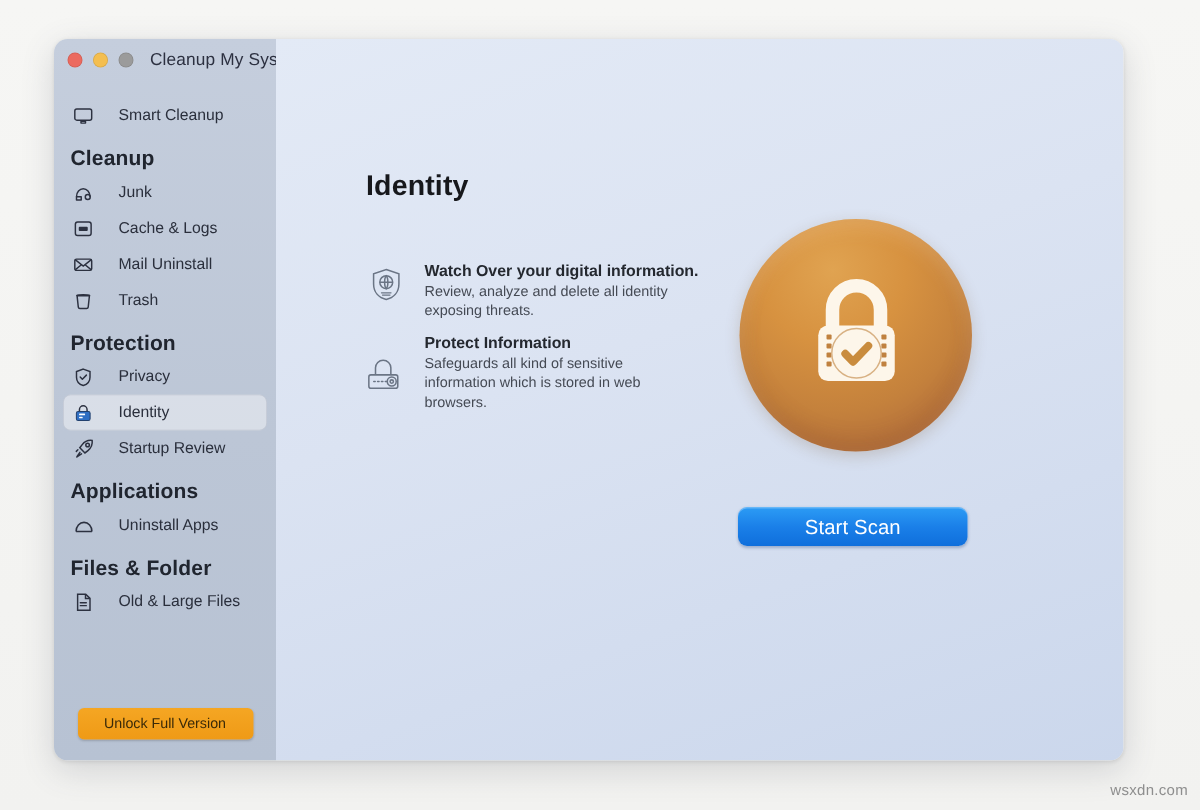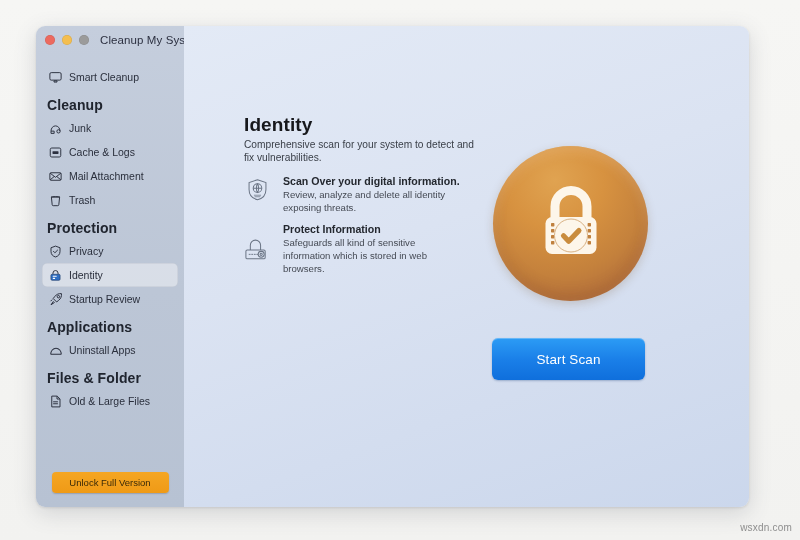--- a/index.html
+++ b/index.html
@@ -65,21 +65,21 @@
 
   .nav { padding: 6px 0 0 0; }
 
   .nav-row {
     display: flex;
     align-items: center;
     height: 24px;
     margin: 0 6px;
     padding: 0 5px;
     border-radius: 5px;
-    gap: 5px;
+    gap: 15px;
     cursor: default;
   }
   .nav-row.selected {
     background: rgba(255,255,255,0.42);
     box-shadow: inset 0 0 0 0.5px rgba(110,120,140,0.22);
   }
   .nav-row .ico {
     width: 17px; height: 17px;
     display: flex; align-items: center; justify-content: center;
     flex: 0 0 17px;
@@ -190,21 +190,21 @@
     align-items: center;
     justify-content: center;
   }
 
   
   .scan-btn {
     position: absolute;
     left: 308px;
     top: 312px;
     width: 153px;
-    height: 42px;
+    height: 26px;
     border: none;
     border-radius: 6px;
     background: linear-gradient(180deg, #2c9cf5 0%, #1a7fe8 52%, #0f6fdc 100%);
     color: #ffffff;
     font-size: 13.5px;
     font-family: "Liberation Sans", sans-serif;
     letter-spacing: 0.1px;
     cursor: pointer;
     box-shadow: 0 1px 2px rgba(20,60,120,0.30), inset 0 1px 0 rgba(255,255,255,0.28);
   }
@@ -274,21 +274,21 @@
           <span class="lbl">Cache &amp; Logs</span>
         </div>
 
         <div class="nav-row">
           <span class="ico">
             <svg width="15" height="15" viewBox="0 0 20 20" fill="none" stroke="#2c3140" stroke-width="1.3">
               <rect x="2.5" y="5" width="15" height="10" rx="1.5"></rect>
               <path d="M2.8 5.5l7.2 5.6 7.2-5.6M2.8 14.5l5.3-4.3M17.2 14.5l-5.3-4.3"></path>
             </svg>
           </span>
-          <span class="lbl">Mail Attachment</span>
+          <span class="lbl">Mail Uninstall</span>
         </div>
 
         <div class="nav-row">
           <span class="ico">
             <svg width="15" height="15" viewBox="0 0 20 20" fill="none" stroke="#2c3140" stroke-width="1.3">
               <path d="M4.5 5.5h11l-1.1 10.2a1.4 1.4 0 0 1-1.4 1.2H7a1.4 1.4 0 0 1-1.4-1.2L4.5 5.5z"></path>
               <path d="M4 5.5c1.8-1 10.2-1 12 0"></path>
             </svg>
           </span>
           <span class="lbl">Trash</span>
@@ -358,33 +358,32 @@
       </div>
 
       <div class="unlock-wrap">
         <button class="unlock-btn">Unlock Full Version</button>
       </div>
     </div>
 
     <div class="content">
 
       <div class="heading">Identity</div>
-      <div class="subheading">Comprehensive scan for your system to detect and fix vulnerabilities.</div>
 
       <div class="feature f1">
         <span class="fico">
           <svg width="27" height="27" viewBox="0 0 32 32" fill="none" stroke="#6b7585" stroke-width="1.2">
             <path d="M16 3.2l10 3.4v8.1c0 6.6-4.3 10.8-10 12.2-5.7-1.4-10-5.6-10-12.2V6.6l10-3.4z"></path>
             <circle cx="16" cy="13.2" r="5.1"></circle>
             <path d="M10.9 13.2h10.2M16 8.1c1.7 1.7 1.7 8.5 0 10.2-1.7-1.7-1.7-8.5 0-10.2z"></path>
             <path d="M12.2 21.6h7.6M13 23.4h6" stroke-width="0.9" stroke-linecap="round"></path>
           </svg>
         </span>
         <span class="ftxt">
-          <span class="ftitle" style="display:block;">Scan Over your digital information.</span>
+          <span class="ftitle" style="display:block;">Watch Over your digital information.</span>
           <span class="fdesc" style="display:block;">Review, analyze and delete all identity exposing threats.</span>
         </span>
       </div>
 
       <div class="feature f2">
         <span class="fico">
           <svg width="29" height="29" viewBox="0 0 34 32" fill="none" stroke="#6b7585" stroke-width="1.2">
             <path d="M8.6 16.5V11a6 6 0 0 1 12 0v5.5"></path>
             <rect x="3.4" y="16.5" width="22.6" height="10.4" rx="1.6"></rect>
             <circle cx="21.3" cy="21.7" r="3.5"></circle>

